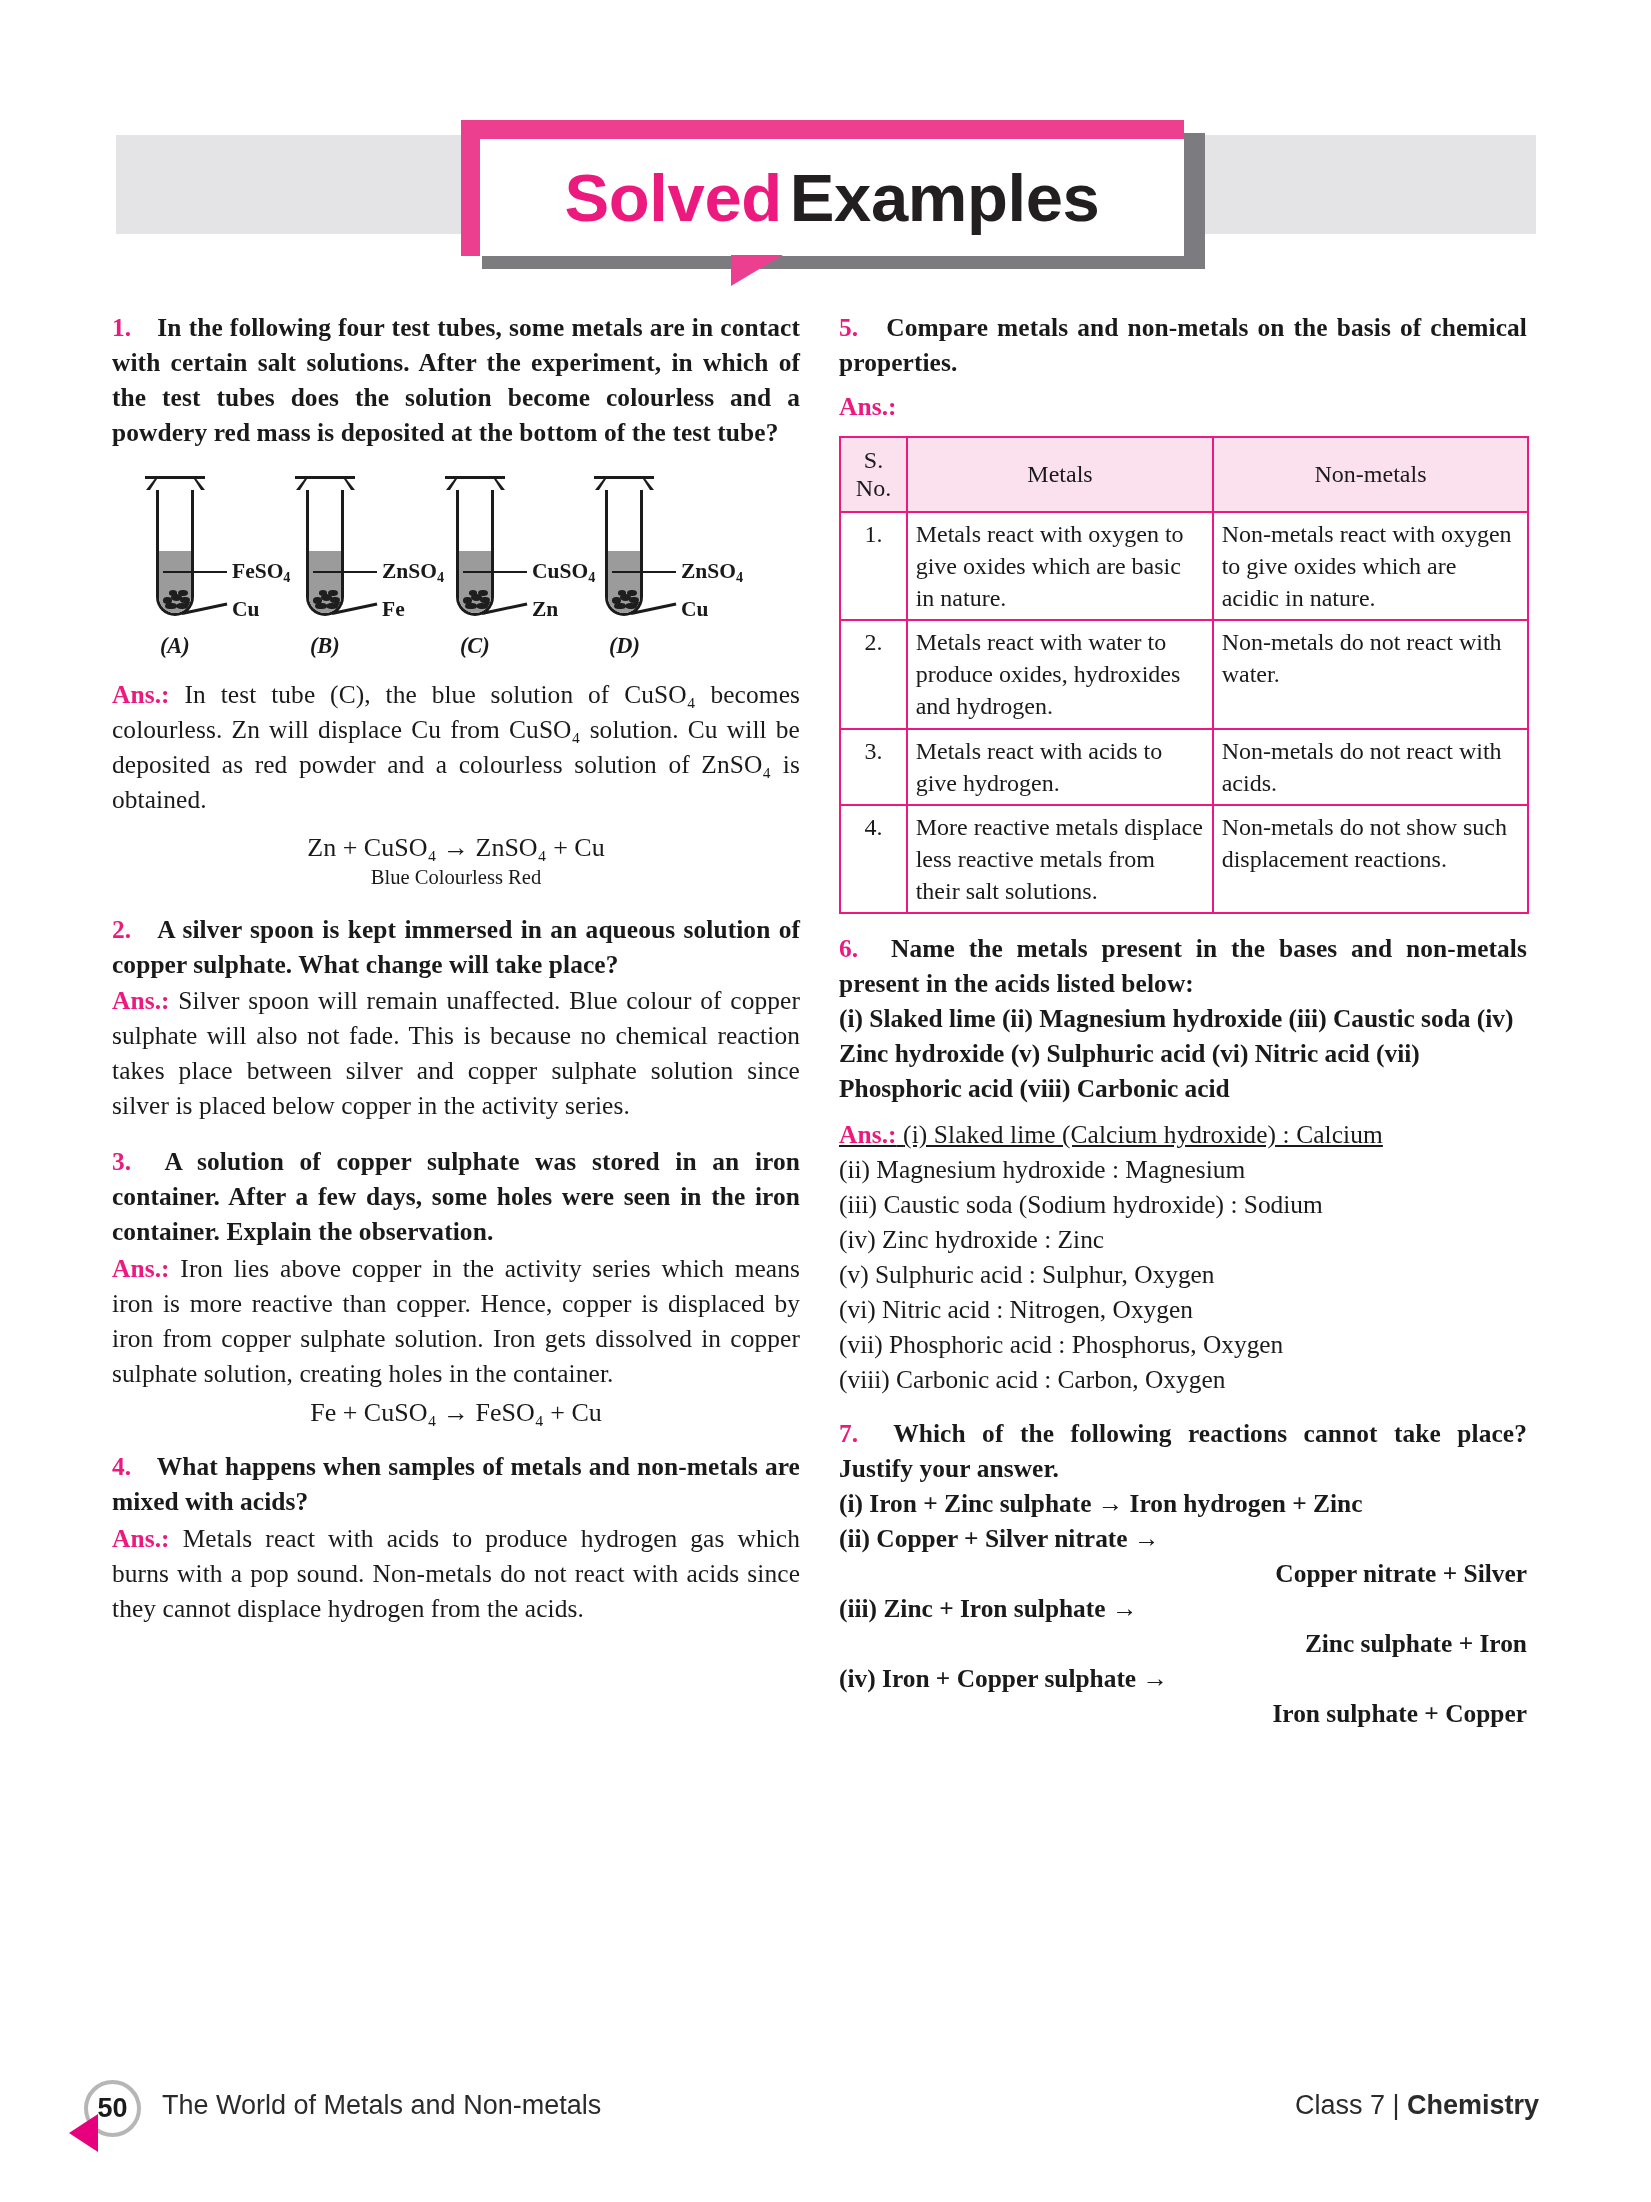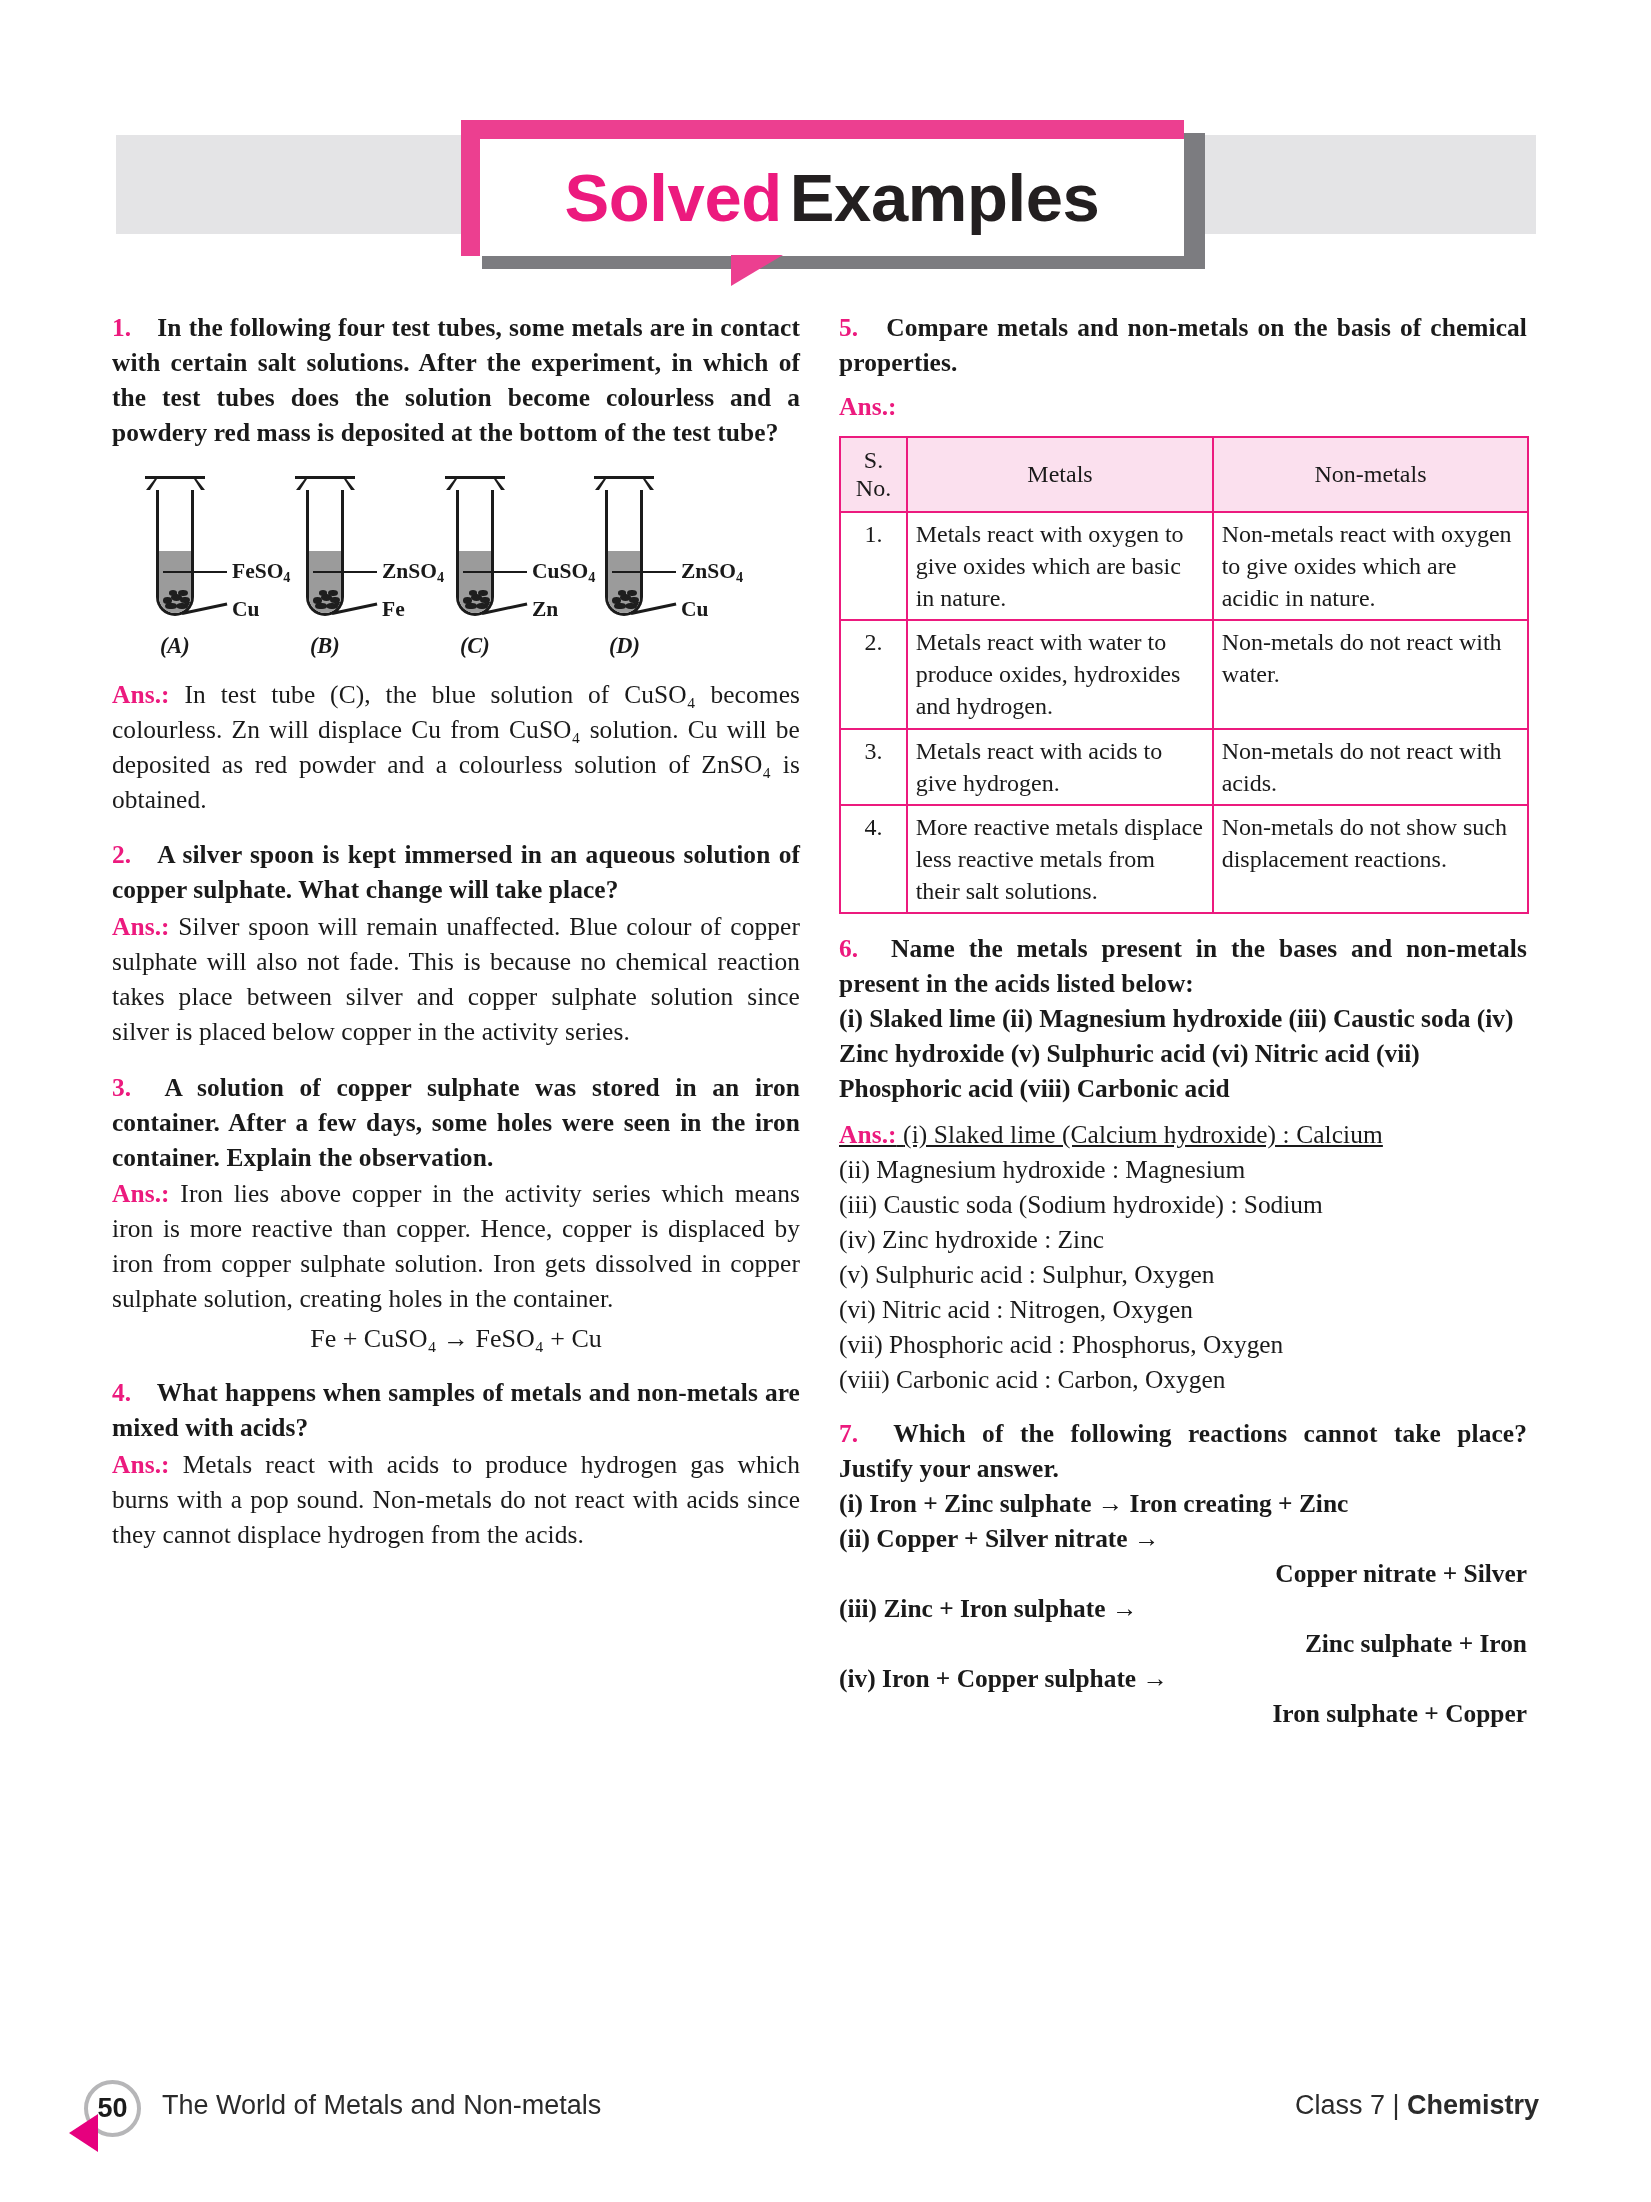--- a/index.html
+++ b/index.html
@@ -433,20 +433,24 @@
         <div class="fig-caption" style="left:6.9px;top:169px;">(D)</div>
       </div>
 
     </div>
 
     <div class="ans" style="margin-top:24px;">
       <span class="lbl">Ans.:</span>
       <span>In test tube (C), the blue solution of CuSO₄ becomes colourless. Zn will displace Cu from CuSO₄ solution. Cu will be deposited as red powder and a colourless solution of ZnSO₄ is obtained.</span>
     </div>
 
+    <div class="eq">
+      <div>Zn    +   CuSO₄  →  ZnSO₄  +    Cu</div>
+      <div style="font-size:20.6px;line-height:27.5px;">Blue        Colourless      Red</div>
+    </div>
 
     <div class="q">
       <span class="num">2.</span>
       <span>A silver spoon is kept immersed in an aqueous solution of copper sulphate. What change will take place?</span>
     </div>
     <div class="ans">
       <span class="lbl">Ans.:</span>
       <span>Silver spoon will remain unaffected. Blue colour of copper sulphate will also not fade. This is because no chemical reaction takes place between silver and copper sulphate solution since silver is placed below copper in the activity series.</span>
     </div>
 
@@ -537,21 +541,21 @@
     <div class="ans-plain">(iv)  Zinc hydroxide : Zinc</div>
     <div class="ans-plain">(v)  Sulphuric acid : Sulphur, Oxygen</div>
     <div class="ans-plain">(vi)  Nitric acid : Nitrogen, Oxygen</div>
     <div class="ans-plain">(vii)  Phosphoric acid : Phosphorus, Oxygen</div>
     <div class="ans-plain">(viii)  Carbonic acid : Carbon, Oxygen</div>
 
     <div class="q" style="margin-top:19px;">
       <span class="num">7.</span>
       <span>Which of the following reactions cannot take place? Justify your answer.</span>
     </div>
-    <div class="ans-b">(i)  Iron + Zinc sulphate → Iron creating + Zinc</div>
+    <div class="ans-b">(i)  Iron + Zinc sulphate → Iron hydrogen + Zinc</div>
     <div class="ans-b">(ii)  Copper + Silver nitrate →</div>
     <div class="eq-right">Copper nitrate + Silver</div>
     <div class="ans-b">(iii)  Zinc + Iron sulphate →</div>
     <div class="eq-right">Zinc sulphate + Iron</div>
     <div class="ans-b">(iv)  Iron + Copper sulphate →</div>
     <div class="eq-right">Iron sulphate + Copper</div>
 
   </div>
 
 </div>

